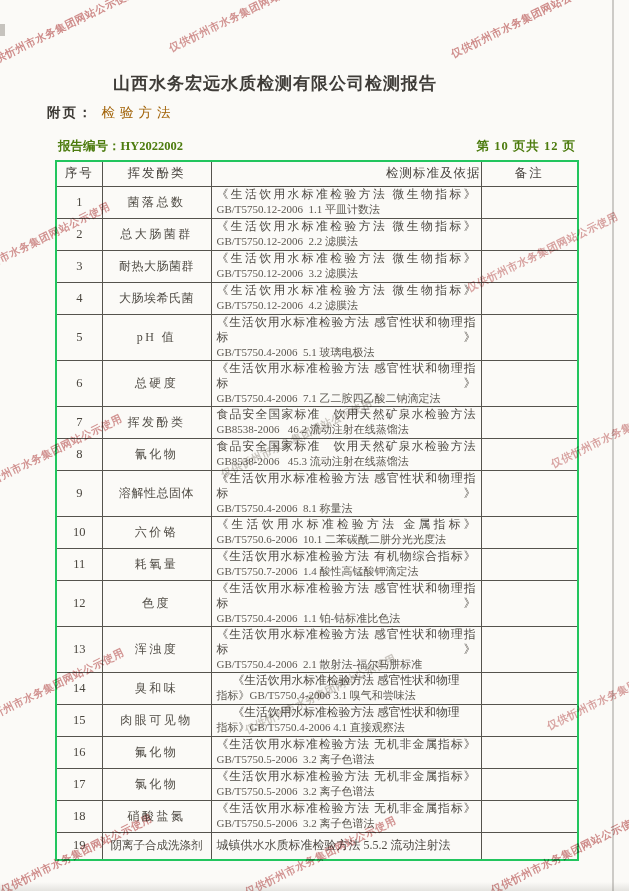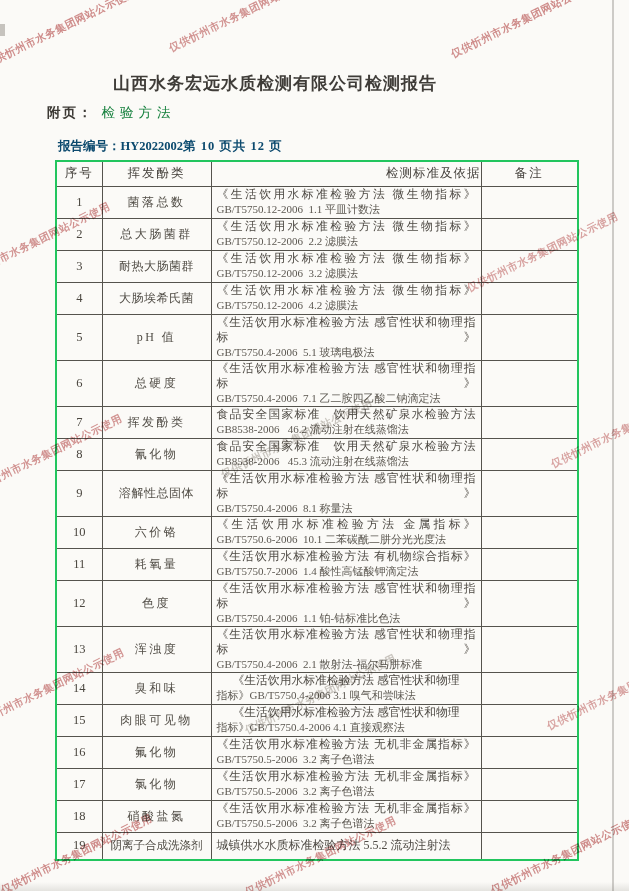--- a/index.html
+++ b/index.html
@@ -8,25 +8,25 @@
     background:#fbfaf7;
     font-family:"Liberation Serif","DejaVu Serif",serif;
     color:#4c4843;
   }
   .title {
     position:absolute; top:72px; left:0; width:550px; text-align:center;
     font-size:17px; font-weight:bold; letter-spacing:1px; color:#3f3c38;
   }
   .attach { position:absolute; top:104px; left:47px; font-size:13.5px; }
   .attach .lbl { font-weight:bold; color:#3c3934; letter-spacing:2px; }
-  .attach .val { letter-spacing:5px; margin-left:8px; color:#15803d;text-align:right; }
+  .attach .val { letter-spacing:5px; margin-left:8px; color:#a16207;text-align:right; }
   .meta {
     position:absolute; top:138px; left:58px; width:518px;
-    display:flex; 
-    font-size:12.5px; font-weight:600; color:#0c4a6e;
+    display:flex; justify-content:space-between;
+    font-size:12.5px; font-weight:600; color:#4d7c0f;gap:22px;
   }
   .meta .right { letter-spacing:1px; }
 
   table.methods {
     position:absolute; top:160px; left:55px; width:522px;
     border-collapse:collapse; table-layout:fixed;
   }
   .methods th, .methods td { border:1px solid #55534d; padding:0; vertical-align:middle; }
   .methods { border:2px solid #22c55e; }
   .methods thead tr { height:25px; }

